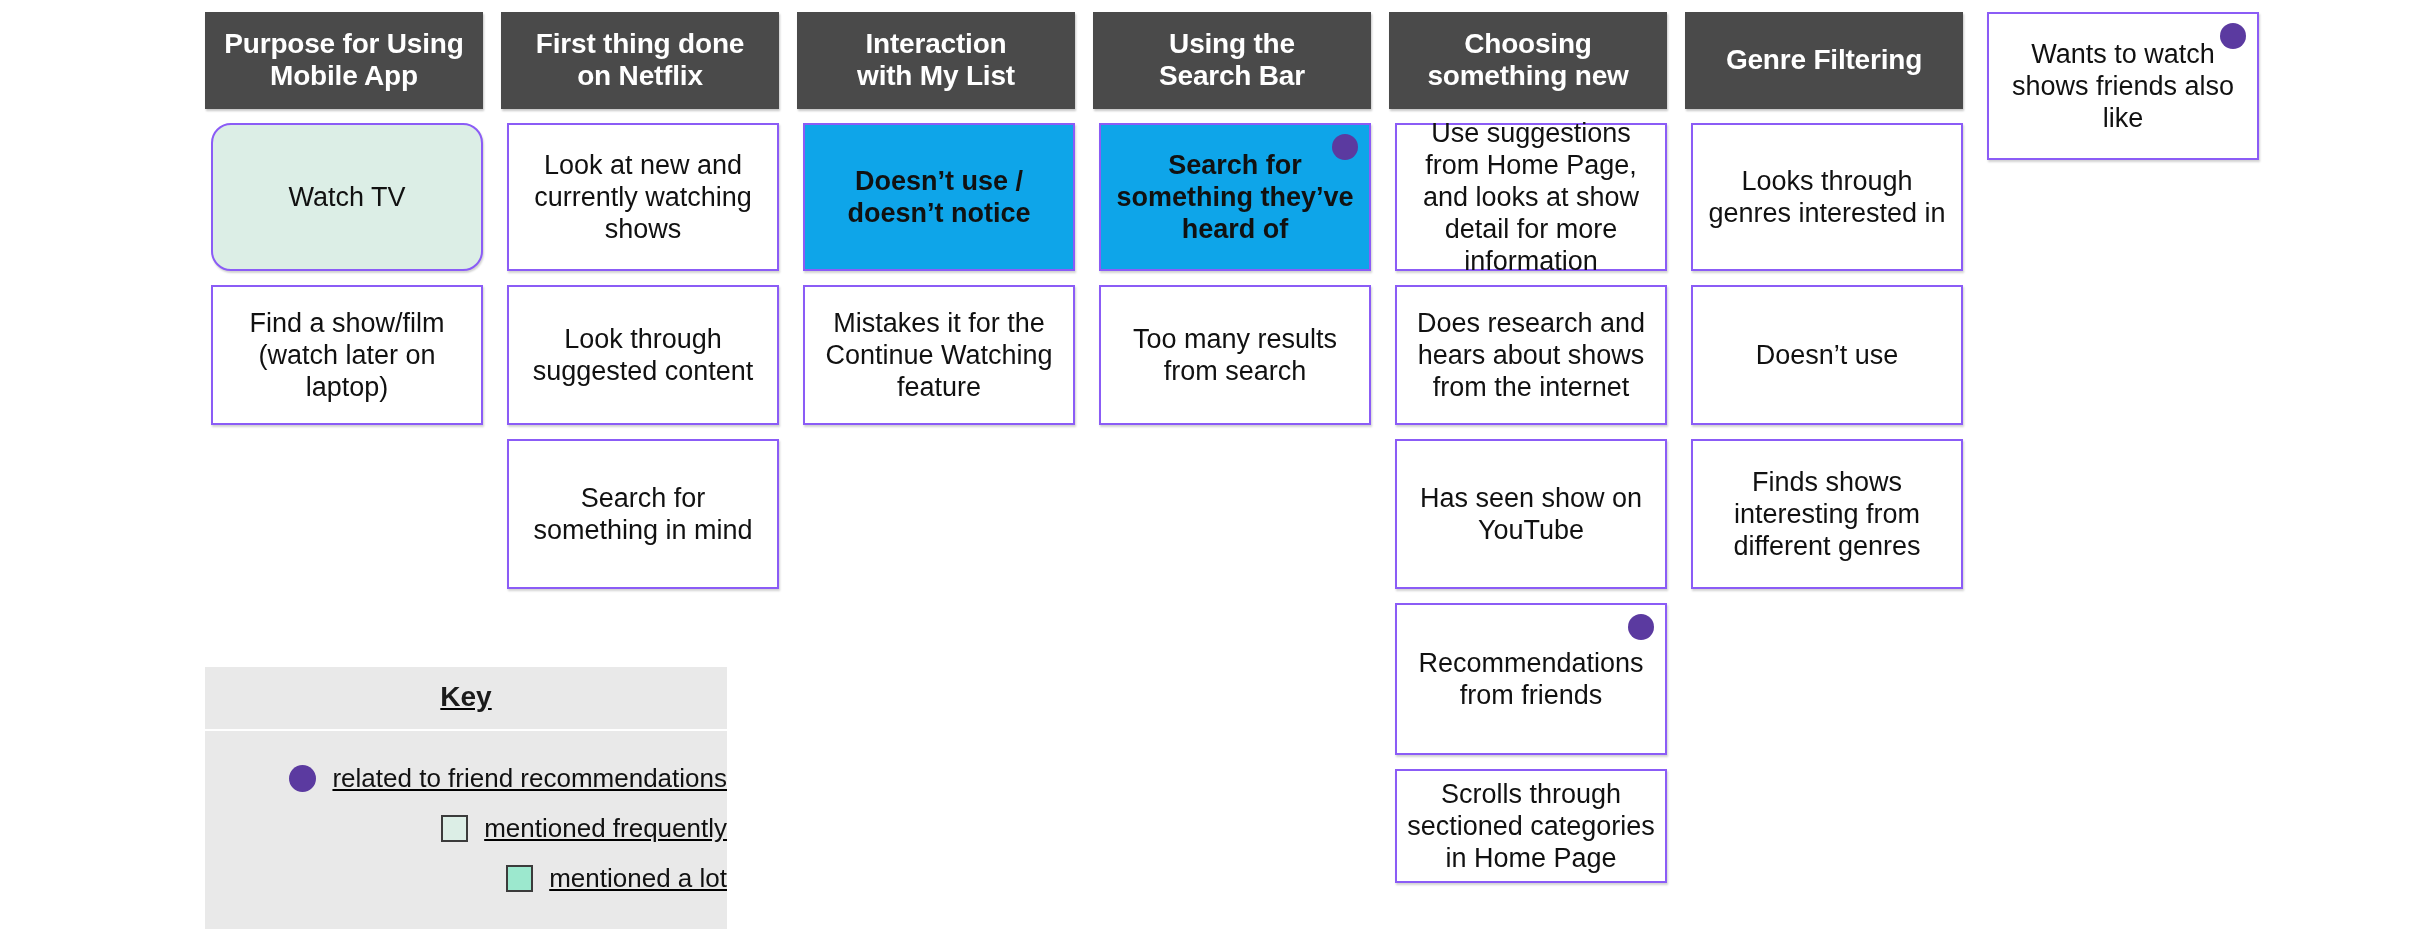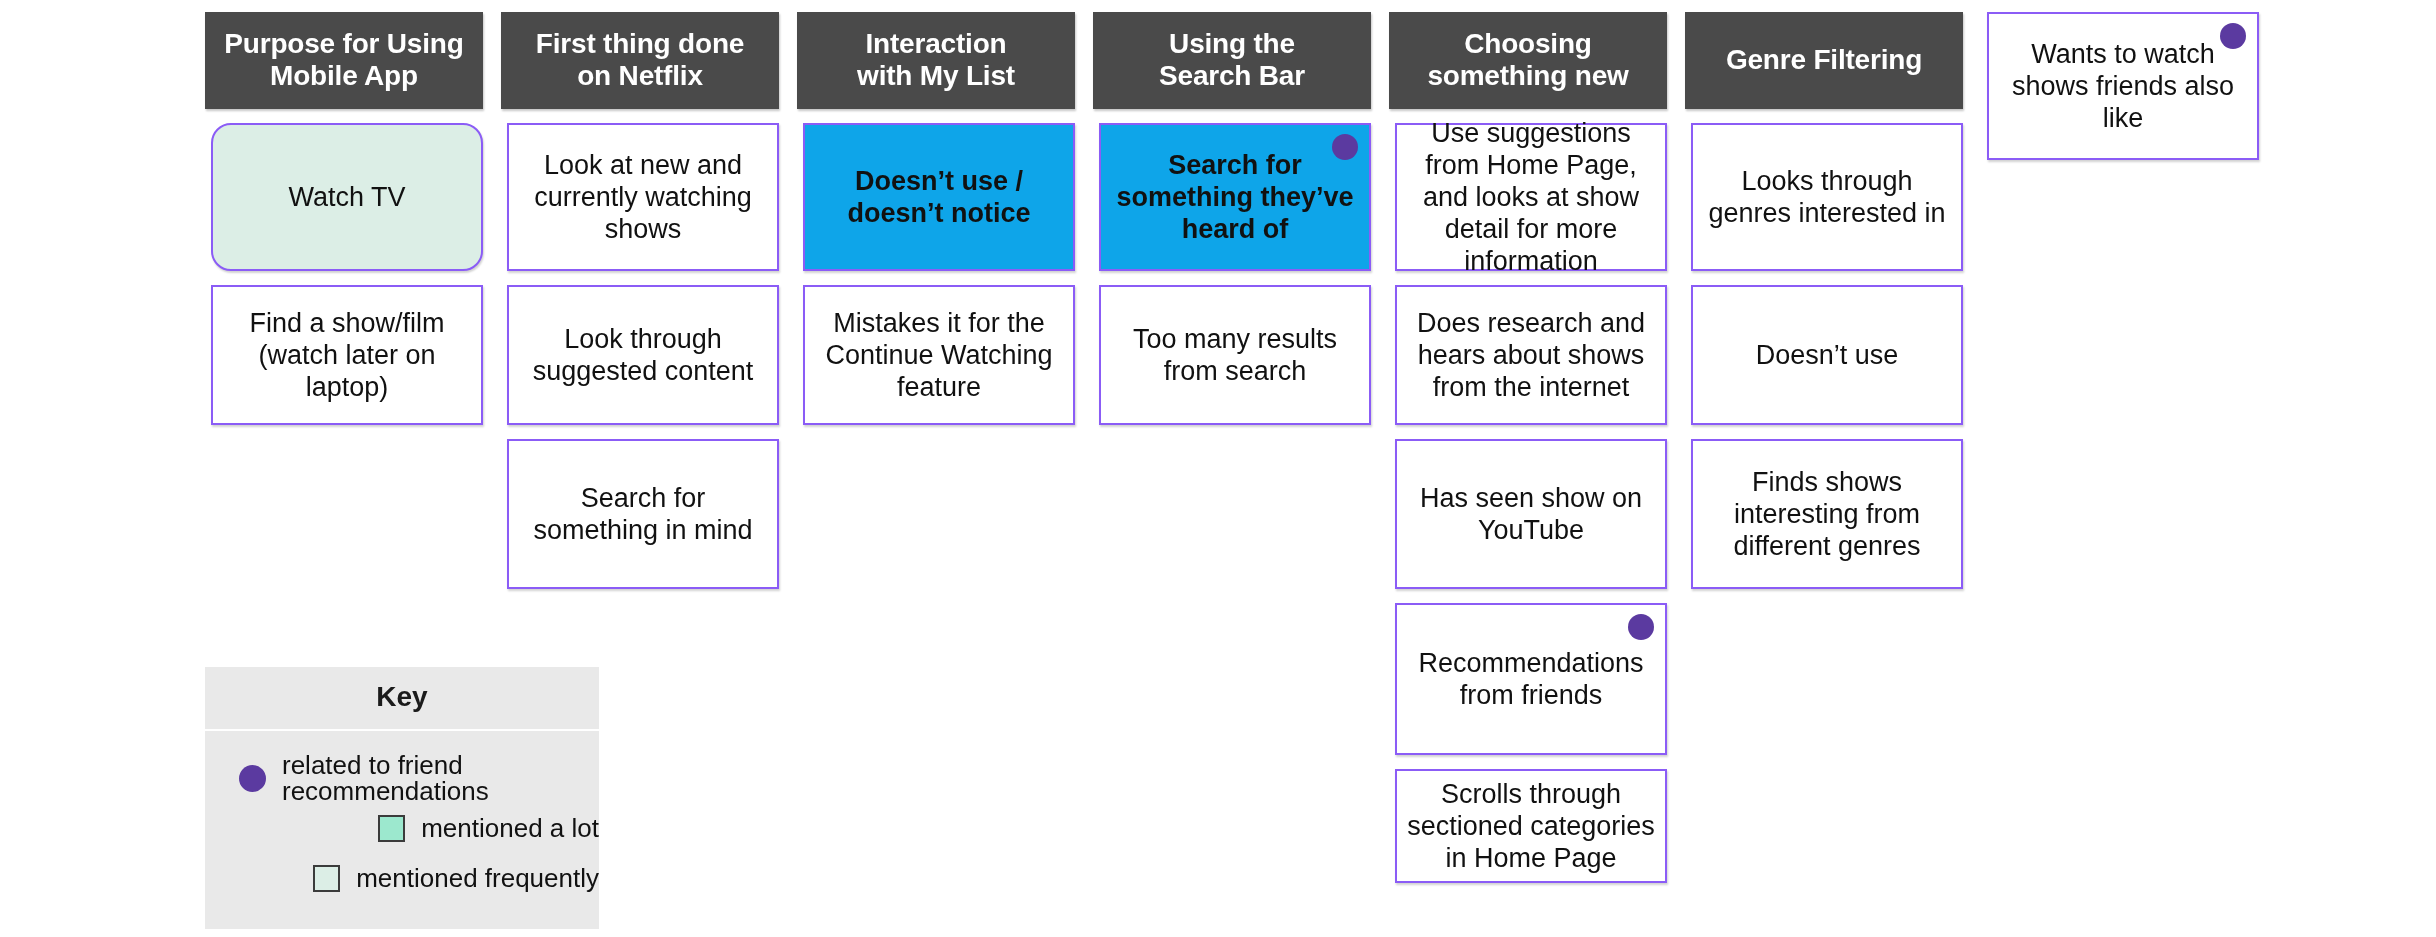--- a/index.html
+++ b/index.html
@@ -92,22 +92,23 @@
     height: 26px;
     border-radius: 50%;
     background: #5b3aa0;
   }
 
   
   #key {
     position: absolute;
     left: 205px;
     top: 667px;
-    width: 394px;
+    width: 522px;
     background: #e9e9e9;
+    text-decoration: underline;
   }
   #key-title {
     text-align: center;
     font-size: 28px;
     font-weight: bold;
     color: #1b1b1b;
     padding: 14px 0 16px 0;
     border-bottom: 2px solid #ffffff;
   }
   #key-body {
@@ -255,23 +256,23 @@
     </div>
 
   <div id="key">
     <div id="key-title">Key</div>
     <div id="key-body">
         <div class="key-row">
           <span class="key-swatch-circle"></span>
           <span class="key-label">related to friend recommendations</span>
         </div>
         <div class="key-row">
+          <span class="key-swatch-square" style="background: rgb(220, 238, 230);"></span>
+          <span class="key-label">mentioned frequently</span>
+        </div>
+        <div class="key-row">
           <span class="key-swatch-square" style="background: rgb(156, 232, 206);"></span>
           <span class="key-label">mentioned a lot</span>
         </div>
-        <div class="key-row">
-          <span class="key-swatch-square" style="background: rgb(220, 238, 230);"></span>
-          <span class="key-label">mentioned frequently</span>
-        </div>
       </div>
   </div>
 
 </div>
 
 </body></html>

